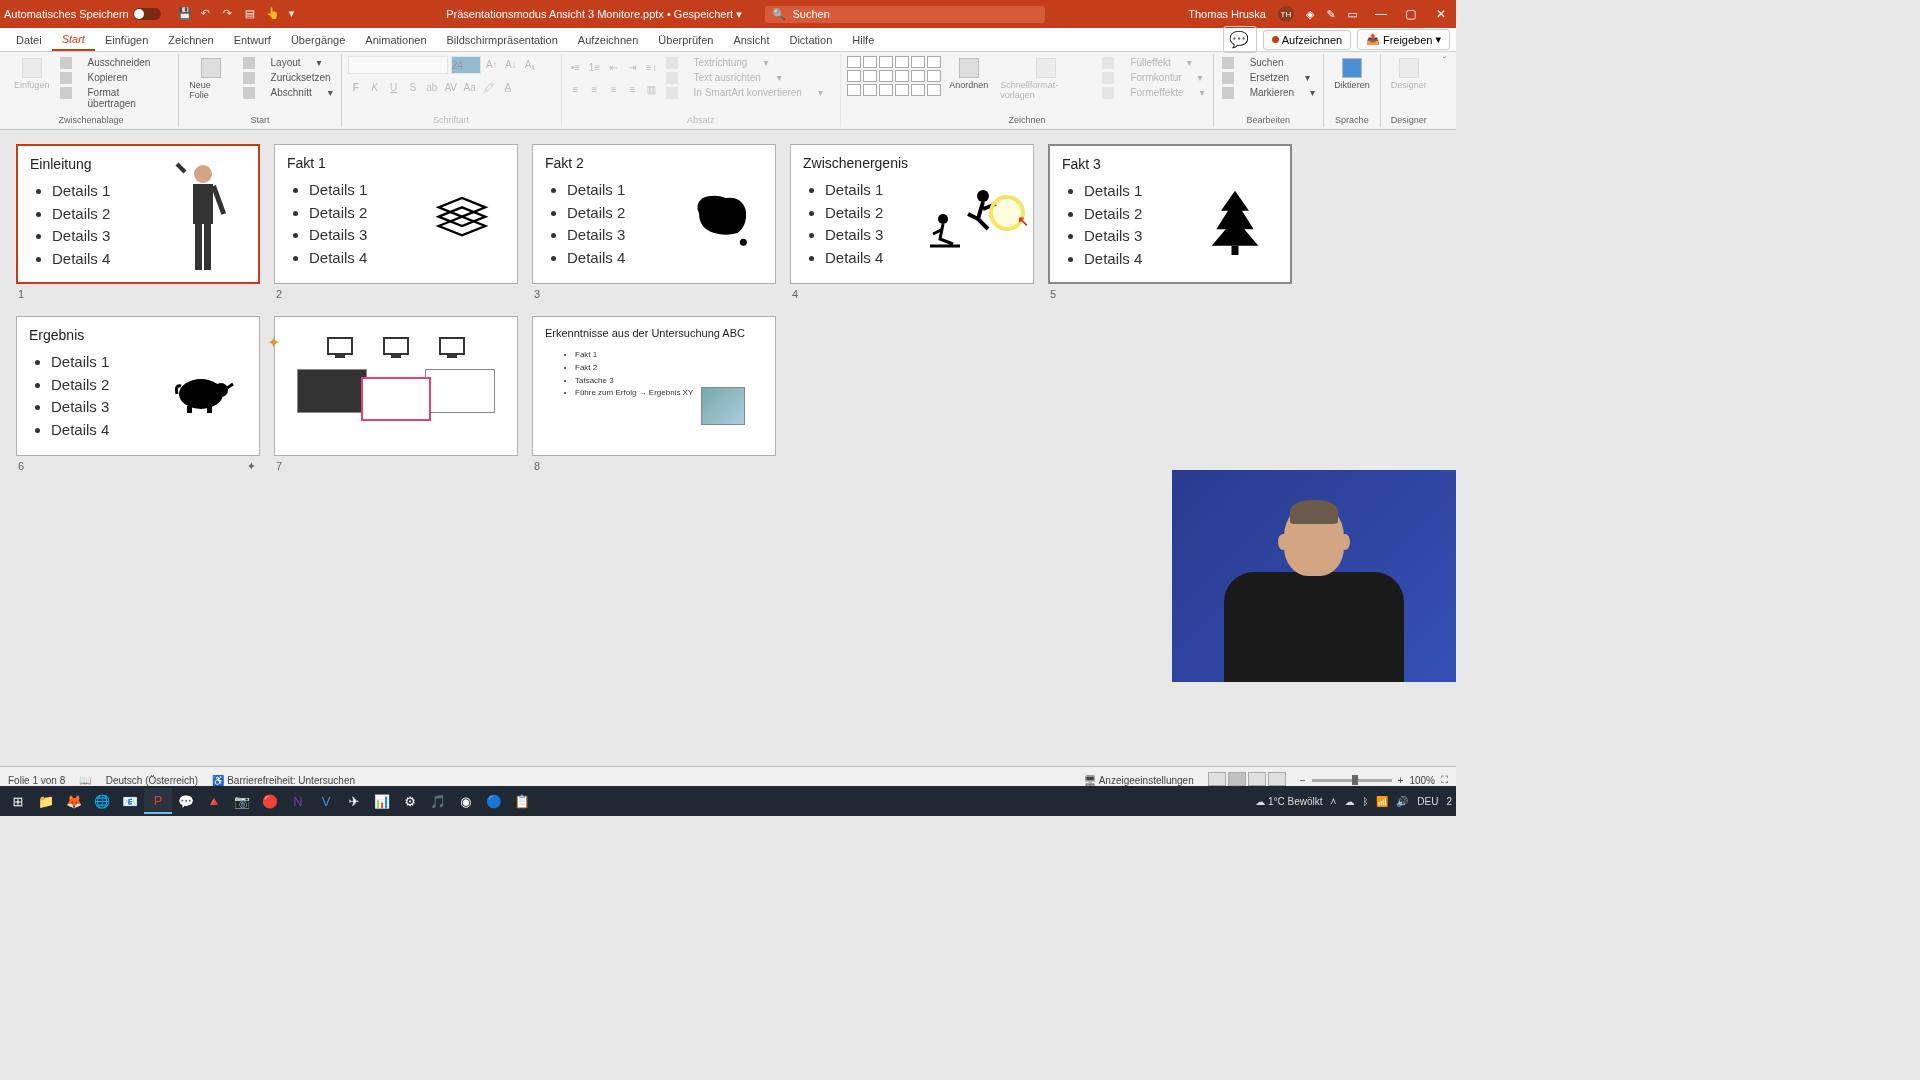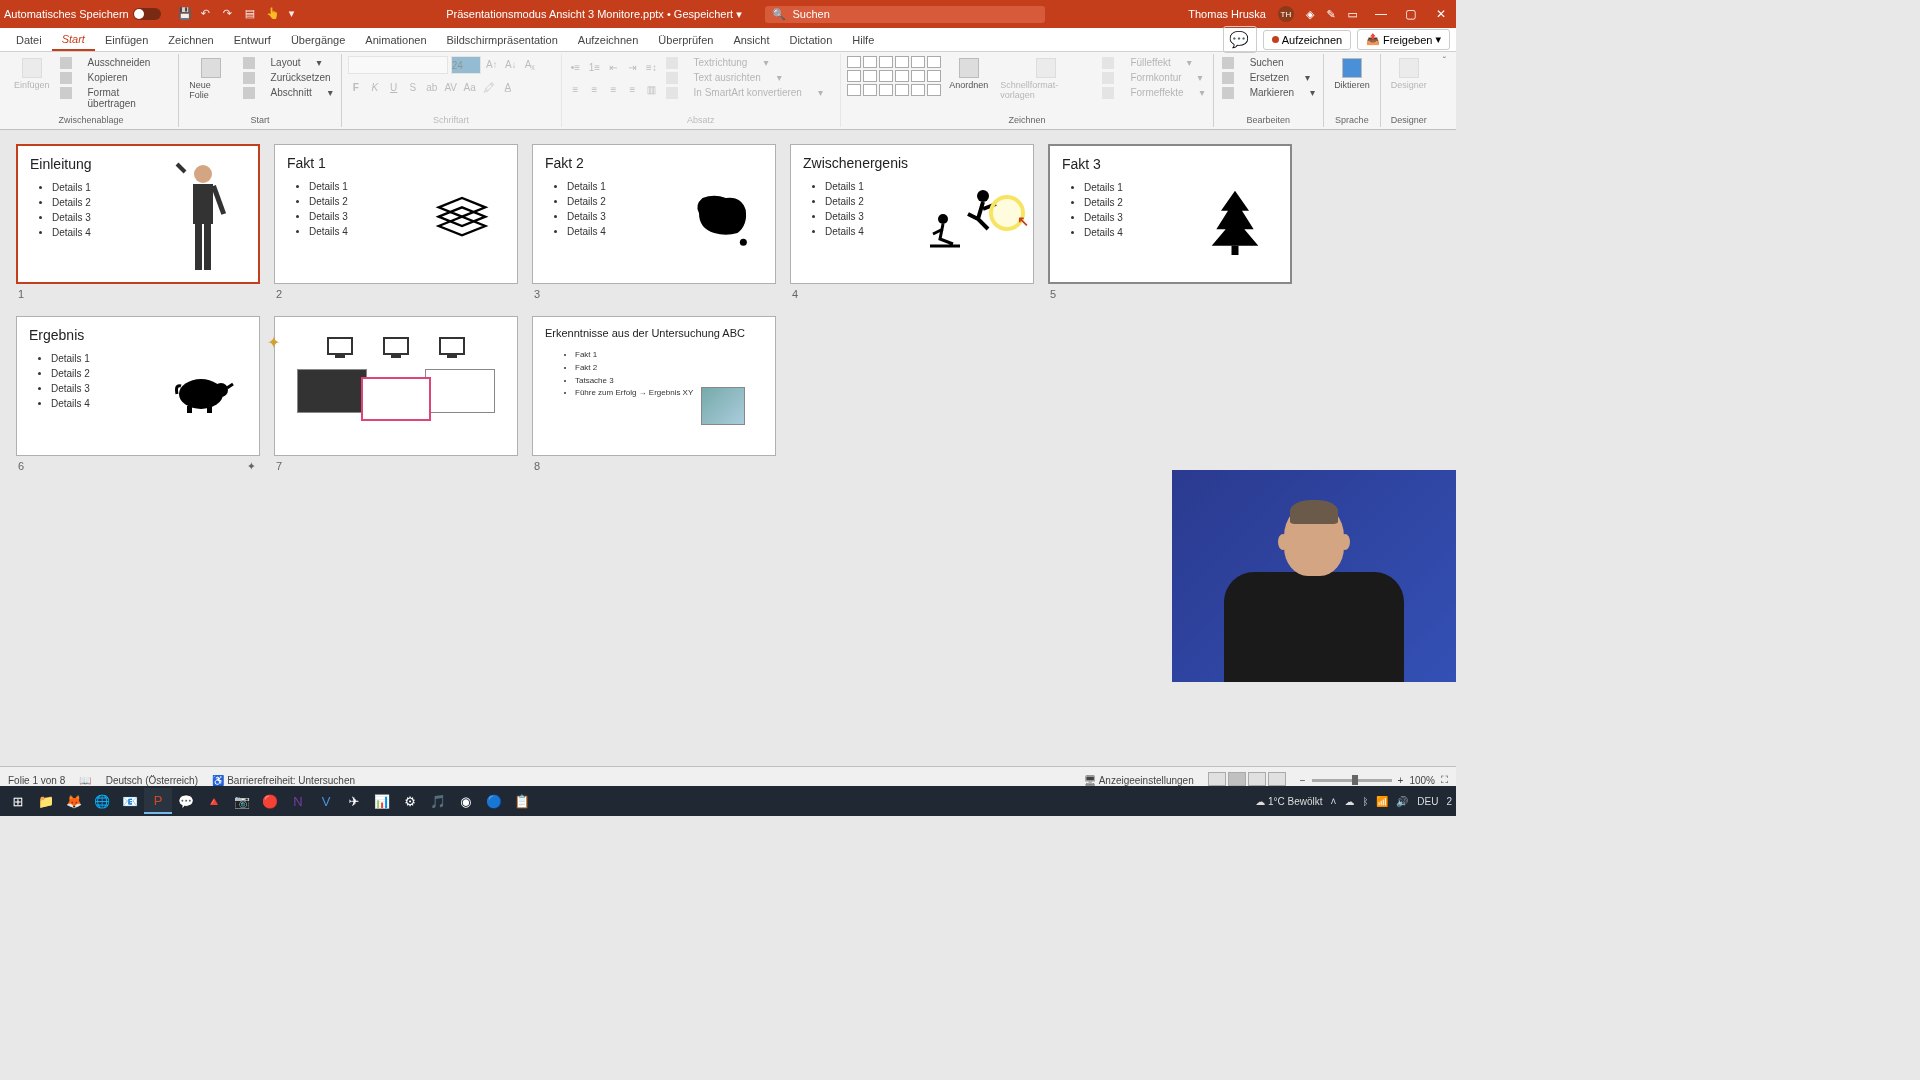--- a/index.html
+++ b/index.html
@@ -49,21 +49,21 @@
 
 
 .sorter { background: #e8e8e8; padding: 14px 16px; display: flex; flex-wrap: wrap; gap: 12px 14px; align-content: flex-start; height: calc(100% - 28px - 24px - 78px - 20px - 30px); overflow: auto; }
 .slide-wrap { display: flex; flex-direction: column; }
 .slide { width: 244px; height: 140px; background: #fff; border: 1px solid #b0b0b0; position: relative; padding: 10px 12px; }
 .slide.selected { border: 2px solid #c43e1c; }
 .slide.hover { border: 2px solid #888; }
 .slide-num { font-size: 11px; color: #666; padding: 4px 2px; }
 .slide-title { font-size: 14px; color: #222; margin-bottom: 8px; }
 .slide-bullets { list-style: disc; padding-left: 22px; }
-.slide-bullets li { font-size: 10px; color: #333; line-height: 1.5; }
+.slide-bullets li { font-size: 15px; color: #333; line-height: 1.5; }
 .slide-graphic { position: absolute; right: 10px; top: 24px; width: 90px; height: 100px; display: flex; align-items: center; justify-content: center; }
 .star { font-size: 11px; color: #666; margin-left: auto; padding-right: 4px; }
 
 .highlight-circle { position: absolute; width: 36px; height: 36px; border: 4px solid #f7e463; border-radius: 50%; right: 8px; top: 50px; background: rgba(255,240,120,0.25); }
 .cursor-arrow { position: absolute; right: 4px; top: 68px; color: #c43e1c; font-size: 14px; font-weight: bold; }
 
 
 .statusbar { height: 20px; background: #f0f0f0; border-top: 1px solid #c0c0c0; display: flex; align-items: flex-end; font-size: 10px; color: #444; padding: 0 8px; gap: 14px; position: absolute; bottom: 30px; left: 0; right: 0; }
 .statusbar .spacer { flex: 1; }
 .view-btns { display: flex; gap: 2px; }

